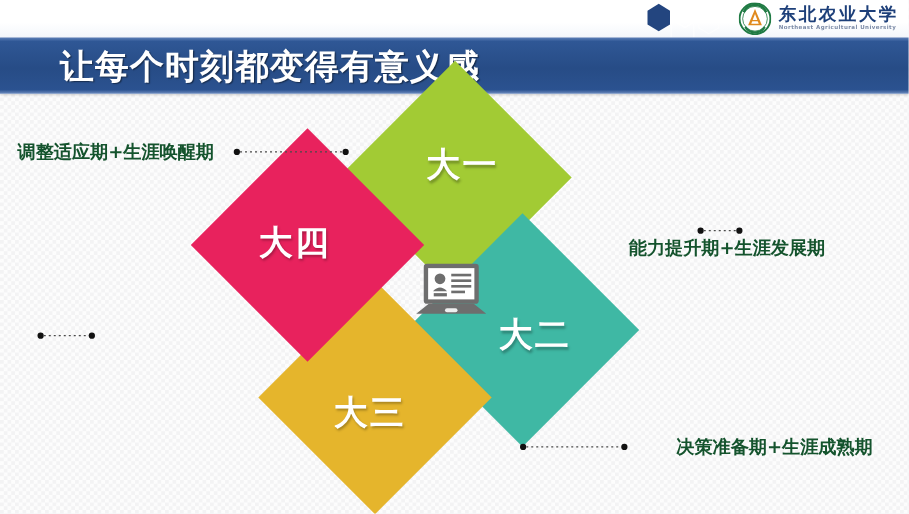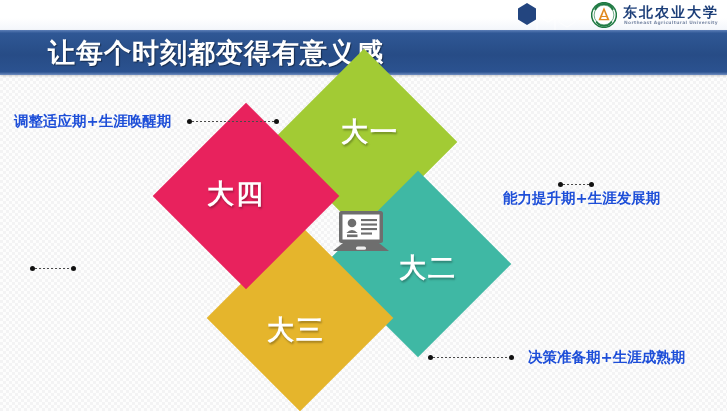--- a/index.html
+++ b/index.html
@@ -26,21 +26,21 @@
   .top-strip{
     position:absolute;left:0;top:0;width:727px;height:30px;
     background:linear-gradient(180deg,#ffffff 0%,#ffffff 60%,#f3f6fb 100%);
   }
   .hex-cluster{position:absolute;left:505px;top:0;width:90px;height:30px;}
   .logo-wrap{
     position:absolute;right:8px;top:1px;height:28px;
     display:flex;align-items:center;gap:6px;
   }
   .logo-seal{width:26px;height:26px;flex:0 0 26px;}
-  .logo-text{display:flex;flex-direction:column;justify-content:center;line-height:1;text-align:center;}
+  .logo-text{display:flex;flex-direction:column;justify-content:center;line-height:1;}
   .logo-cn{
     font-family:"DejaVu Serif","Liberation Serif",serif;
     font-size:14px;font-weight:bold;color:#1d3f79;letter-spacing:2px;
     white-space:nowrap;
   }
   .logo-en{
     font-size:4.4px;color:#7b8aa6;letter-spacing:.35px;
     white-space:nowrap;margin-top:2px;font-weight:bold;
   }
   
@@ -77,37 +77,37 @@
   #quad-2 span{transform:rotate(-45deg) translate(10px,4px);}
   #quad-3 span{transform:rotate(-45deg) translate(-4px,12px);}
   #quad-4 span{transform:rotate(-45deg) translate(-10px,-2px);}
   .center-icon{
     position:absolute;left:129px;top:120px;width:72px;height:66px;
     display:flex;align-items:center;justify-content:center;
   }
   
   .callout{position:absolute;display:flex;align-items:center;}
   .callout .lbl{
-    font-size:14.5px;color:#1d4ed8;font-weight:bold;white-space:nowrap;
+    font-size:14.5px;color:#14532d;font-weight:bold;white-space:nowrap;
     font-family:"DejaVu Sans","Liberation Sans",sans-serif;
   }
   .connector{display:flex;align-items:center;height:9px;}
   .connector .dot{width:5px;height:5px;border-radius:50%;background:#111;flex:0 0 5px;}
   .connector .dash{
     height:1px;flex:1 1 auto;
     background-image:linear-gradient(90deg,#4a4a4a 0 2px,transparent 2px 4px);
     background-size:4px 1px;background-repeat:repeat-x;
   }
   #callout-freshman{left:14px;top:112px;}
   #callout-freshman .connector{width:92px;margin-left:16px;}
   #callout-senior{left:14px;top:264px;}
   #callout-senior .connector{width:46px;margin-left:16px;}
   #callout-sophomore{left:503px;top:180px;flex-direction:column;}
   #callout-sophomore .connector{width:36px;margin-right:12px;}
-  #callout-junior{left:428px;top:348px;}
+  #callout-junior{left:416px;top:348px;gap:25px;}
   #callout-junior .connector{width:86px;margin-right:14px;}
 </style>
 </head>
 <body>
 
 <div id="slide">
 
   <div class="bg-texture" style="background-color: rgb(243, 243, 244);"></div>
 
   <div class="top-strip">

